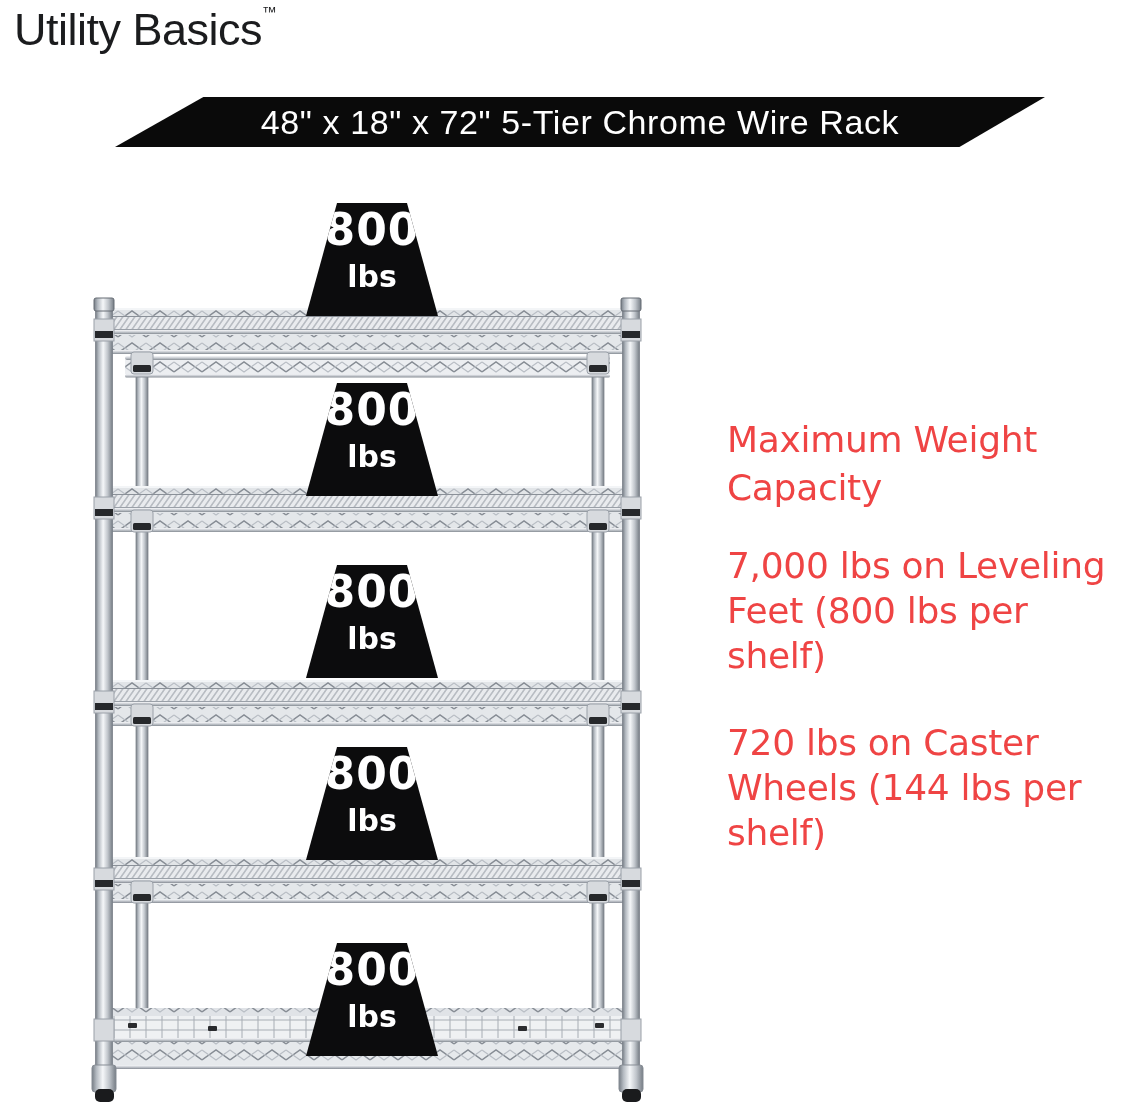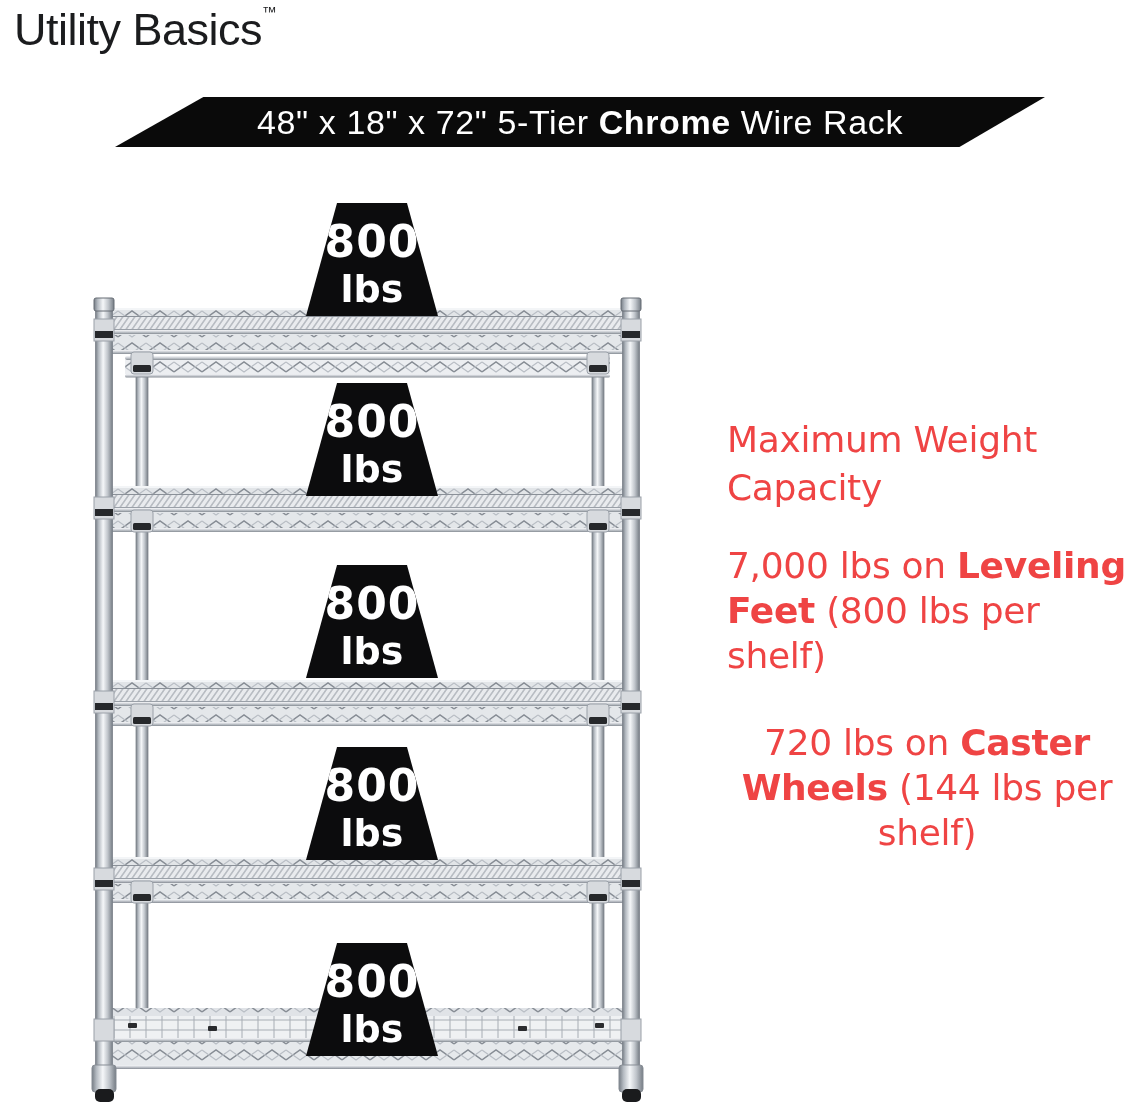--- a/index.html
+++ b/index.html
@@ -23,43 +23,43 @@
   .banner{
     position:absolute;left:115px;top:97px;width:930px;height:50px;
     clip-path:polygon(9.5% 0,100% 0,90.8% 100%,0% 100%);
     display:flex;align-items:center;justify-content:center;
   }
   .banner-text{
     font-size:34px;line-height:50px;letter-spacing:0.6px;
     white-space:nowrap;
     font-family:"Liberation Sans","DejaVu Sans",sans-serif;
   }
-  .b{font-weight:700;}
+  .b{font-weight:400;}
   
   .rack-wrap{position:absolute;left:90px;top:295px;width:555px;height:815px;}
   
   .marker{
     position:absolute;left:306px;width:132px;height:113px;
     clip-path:polygon(23.5% 0,76.5% 0,100% 100%,0% 100%);
     display:flex;flex-direction:column;align-items:center;justify-content:flex-start;
-    padding-top:17px;box-sizing:border-box;
+    padding-top:5px;box-sizing:border-box;
   }
   .mv{font-size:44px;line-height:44px;font-weight:700;letter-spacing:1px;}
-  .mu{font-size:38px;line-height:38px;font-weight:700;margin-top:6px;}
+  .mu{font-size:30px;line-height:38px;font-weight:700;margin-top:6px;}
   
   .info{
     position:absolute;left:727px;top:416px;width:400px;
     font-size:36px;line-height:47px;letter-spacing:-0.3px;
   }
   .info h2{
     margin:0;font-size:36px;line-height:48px;font-weight:400;
   }
   .info p{margin:0;line-height:45px;}
   .info p.p1{margin-top:31px;}
-  .info p.p2{margin-top:42px;text-align:center;}
+  .info p.p2{margin-top:42px;}
 </style>
 </head>
 <body>
 
 <div class="page">
 
   <div class="logo" style="color: rgb(27, 28, 30);">
     <span>Utility Basics</span><sup>™</sup>
   </div>
 

